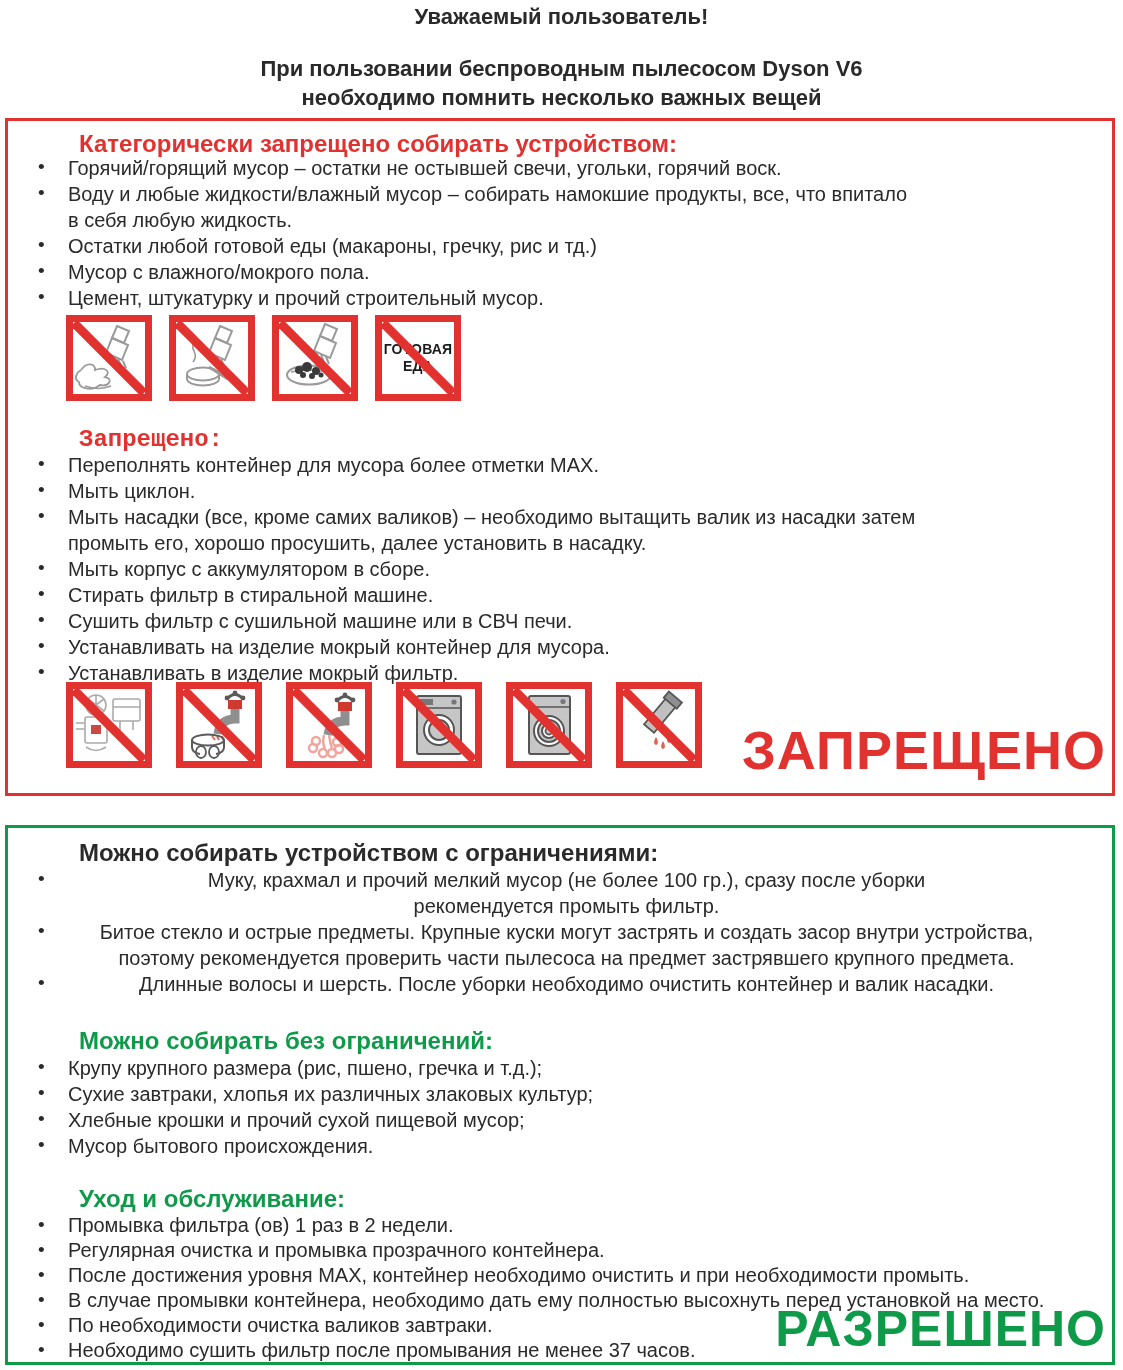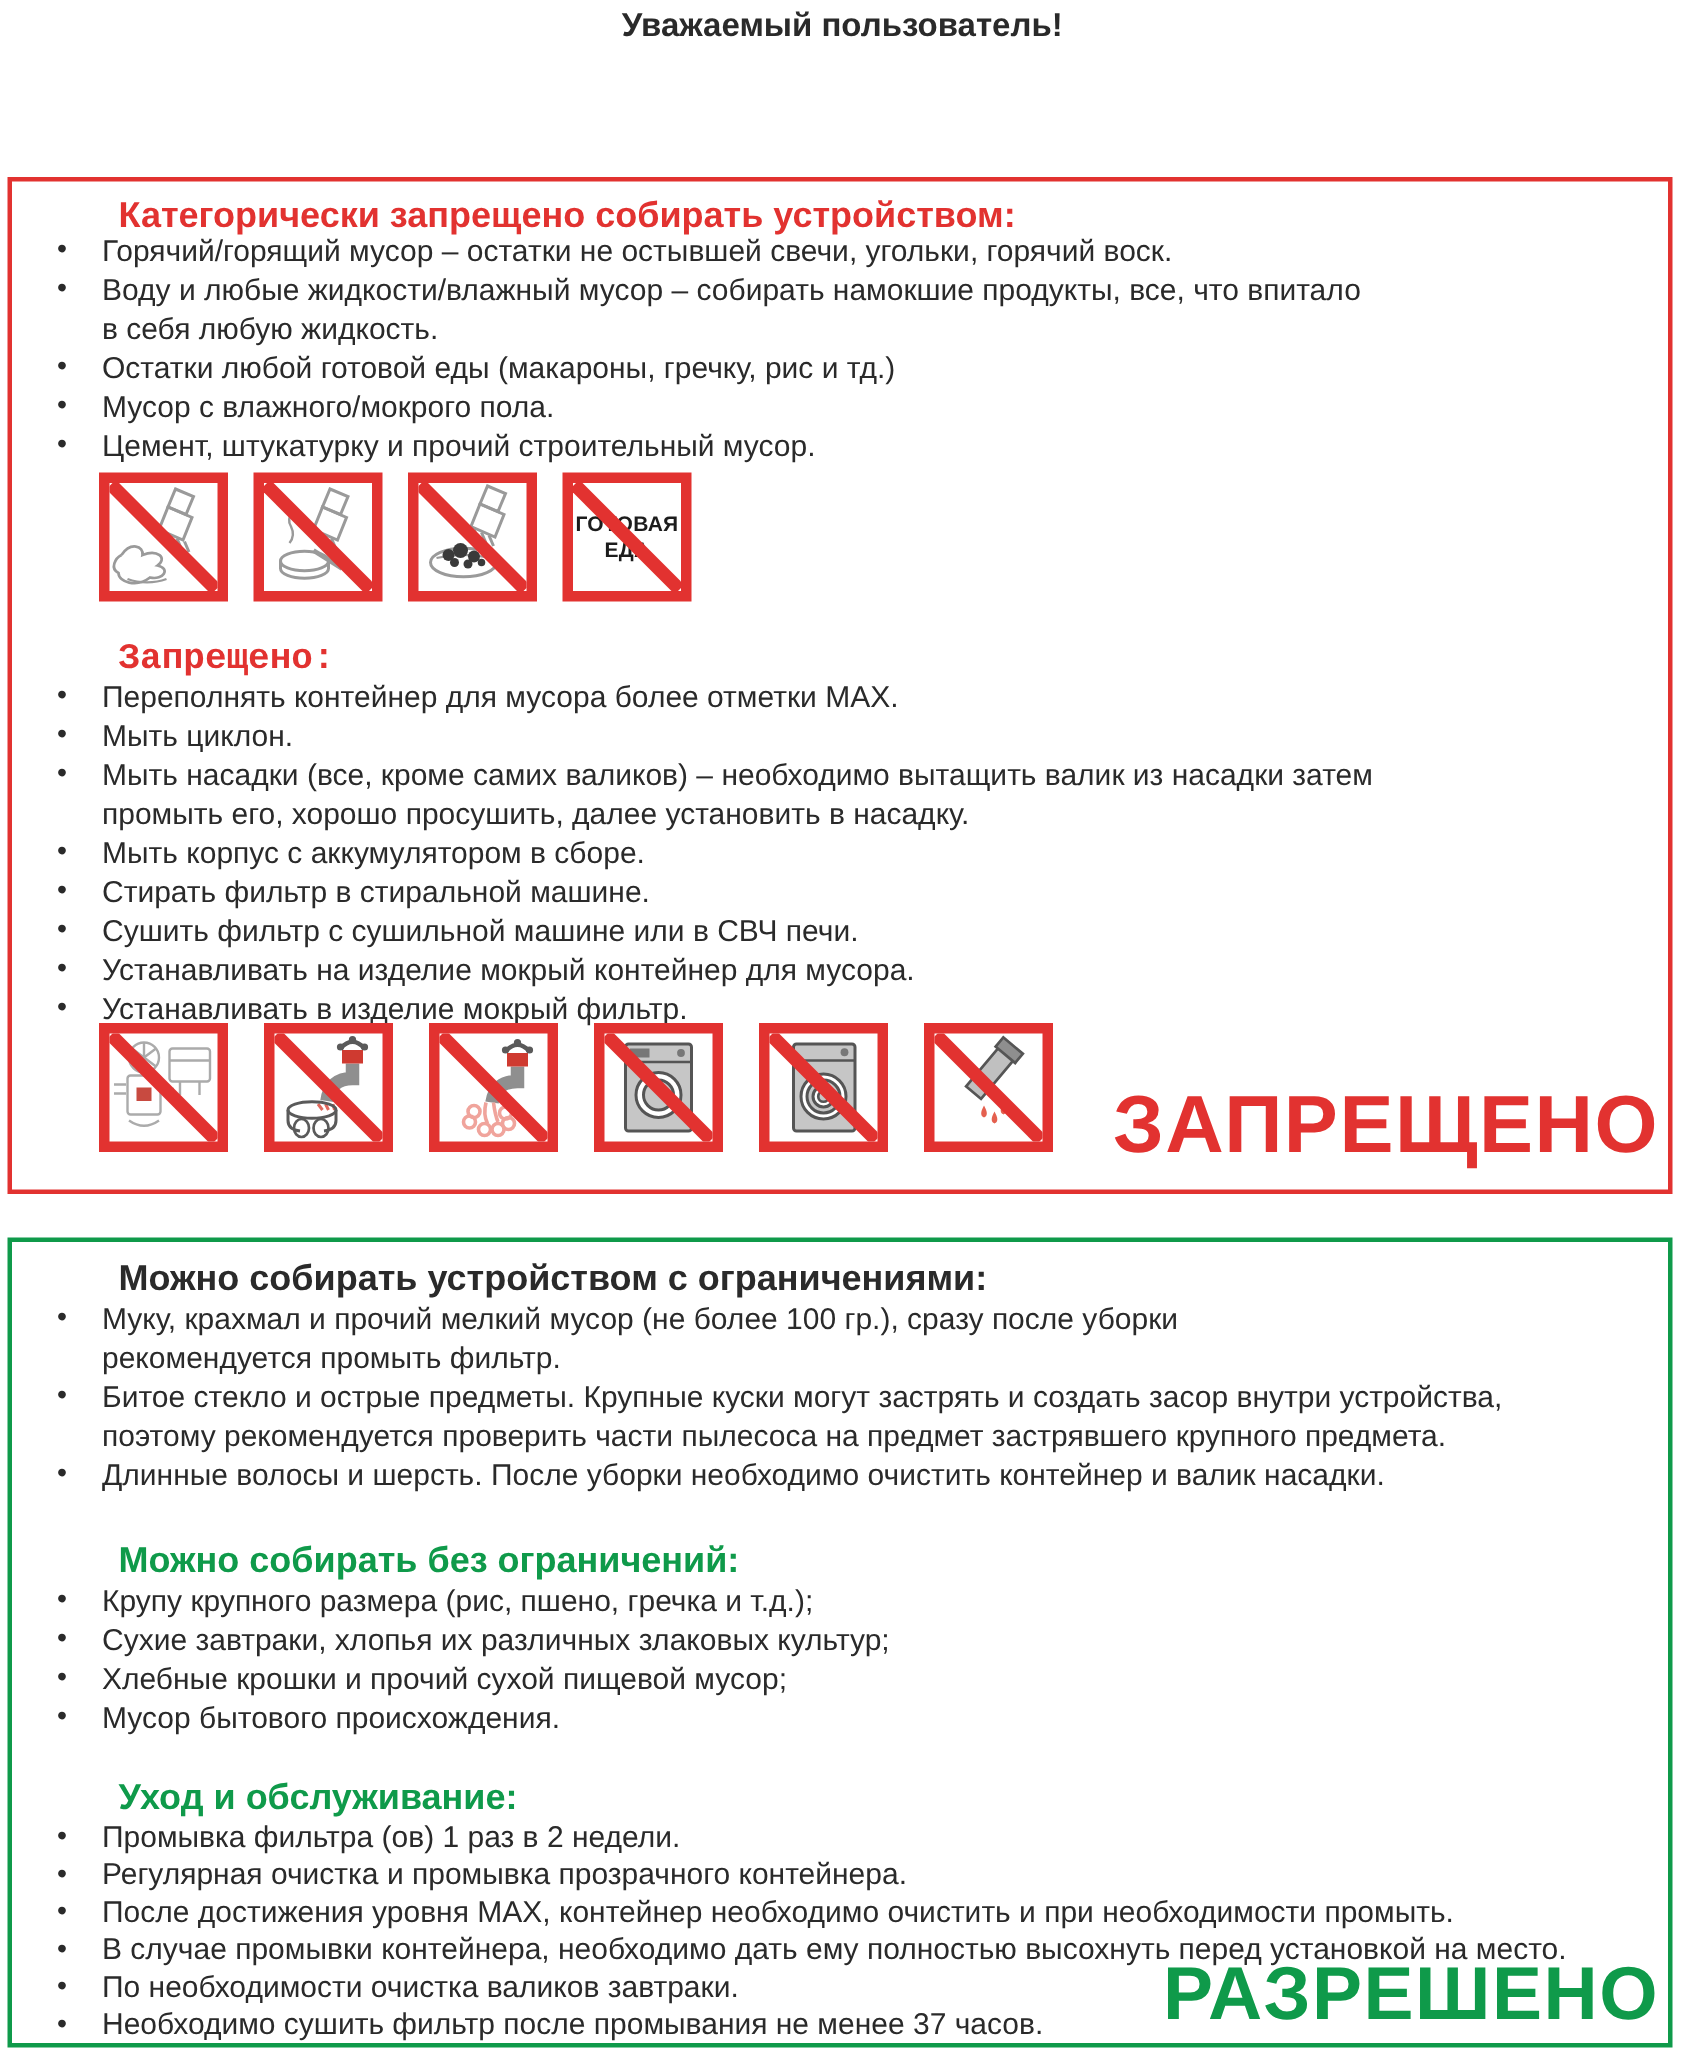--- a/index.html
+++ b/index.html
@@ -26,21 +26,21 @@
   .t-red{color:var(--red);}
   .t-green{color:var(--green);}
   .t-dark{color:var(--ink);}
   
   ul.blist{position:absolute;left:27px;list-style:none;font-size:20px;line-height:26px;width:1030px;}
   ul.blist li{position:relative;padding-left:33px;white-space:pre-line;}
   ul.blist li::before{content:"\2022";position:absolute;left:3px;top:-1px;font-size:19px;color:var(--ink);}
   ul.tight{line-height:25px;}
   .l1{top:34px;}
   .l2{top:331px;}
-  .g1{top:39px;}
+  .g1{top:39px;text-align:center;}
   .g2{top:227px;}
   .g3{top:385px;}
   .rt1{top:9px;}
   .rt2{top:305px;font-family:Liberation Mono, monospace;}
   .gt1{top:11px;}
   .gt2{top:199px;}
   .gt3{top:357px;}
   
   .icons{position:absolute;left:58px;display:flex;}
   .row1{top:194px;gap:17px;}
@@ -58,20 +58,24 @@
   
   .stamp{position:absolute;font-weight:bold;letter-spacing:1px;}
   .stamp-red{right:6px;top:598px;font-size:54px;color:var(--red);}
   .stamp-green{right:6px;bottom:4px;font-size:50px;color:var(--green);}
 </style>
 </head>
 <body>
 
 <div class="header">
   <div class="greeting">Уважаемый пользователь!</div>
+  <div class="intro">
+    <div>При пользовании беспроводным пылесосом Dyson V6</div>
+    <div>необходимо помнить несколько важных вещей</div>
+  </div>
 </div>
 
 <section class="box box-red">
 
   <h2 class="sec-title t-red rt1">Категорически запрещено собирать устройством:</h2>
   <ul class="blist l1">
 
   <li>Горячий/горящий мусор – остатки не остывшей свечи, угольки, горячий воск.</li>
       <li>Воду и любые жидкости/влажный мусор – собирать намокшие продукты, все, что впитало
 в себя любую жидкость.</li>

